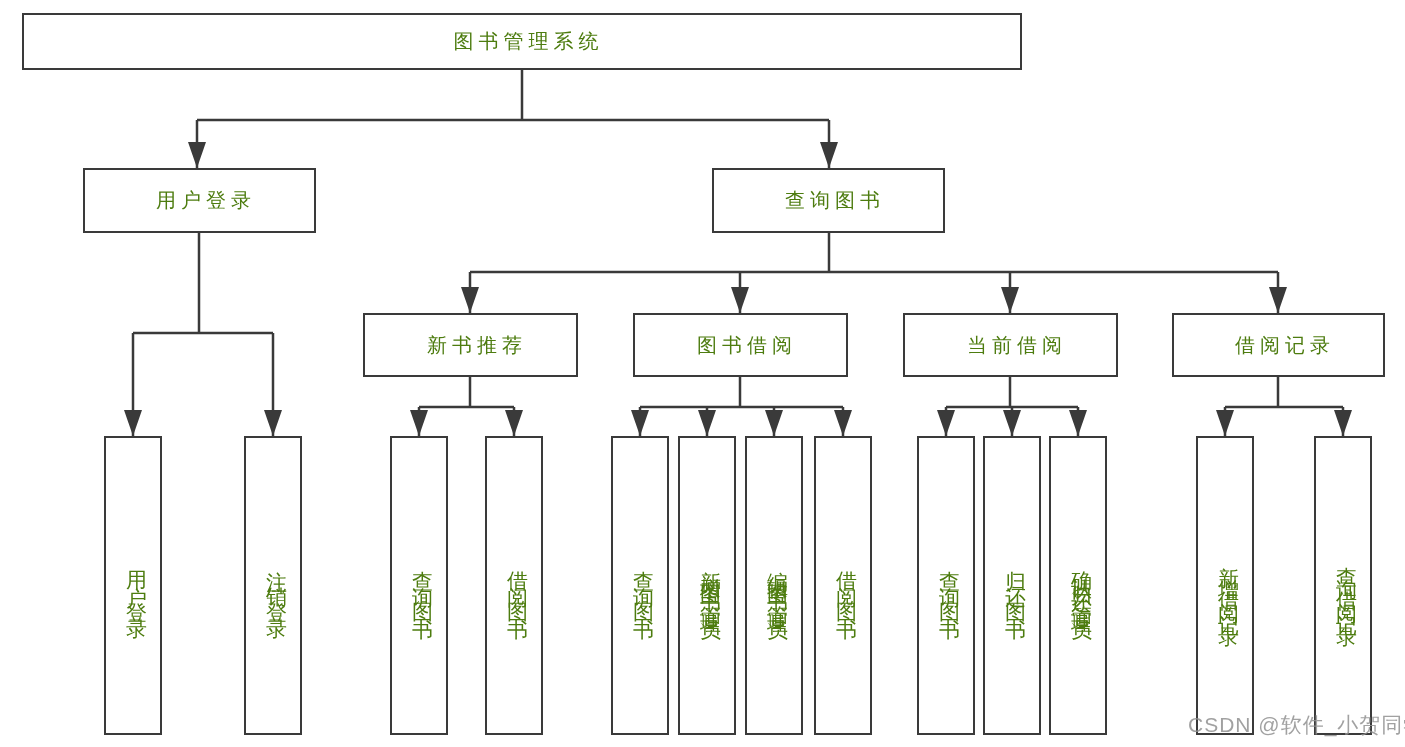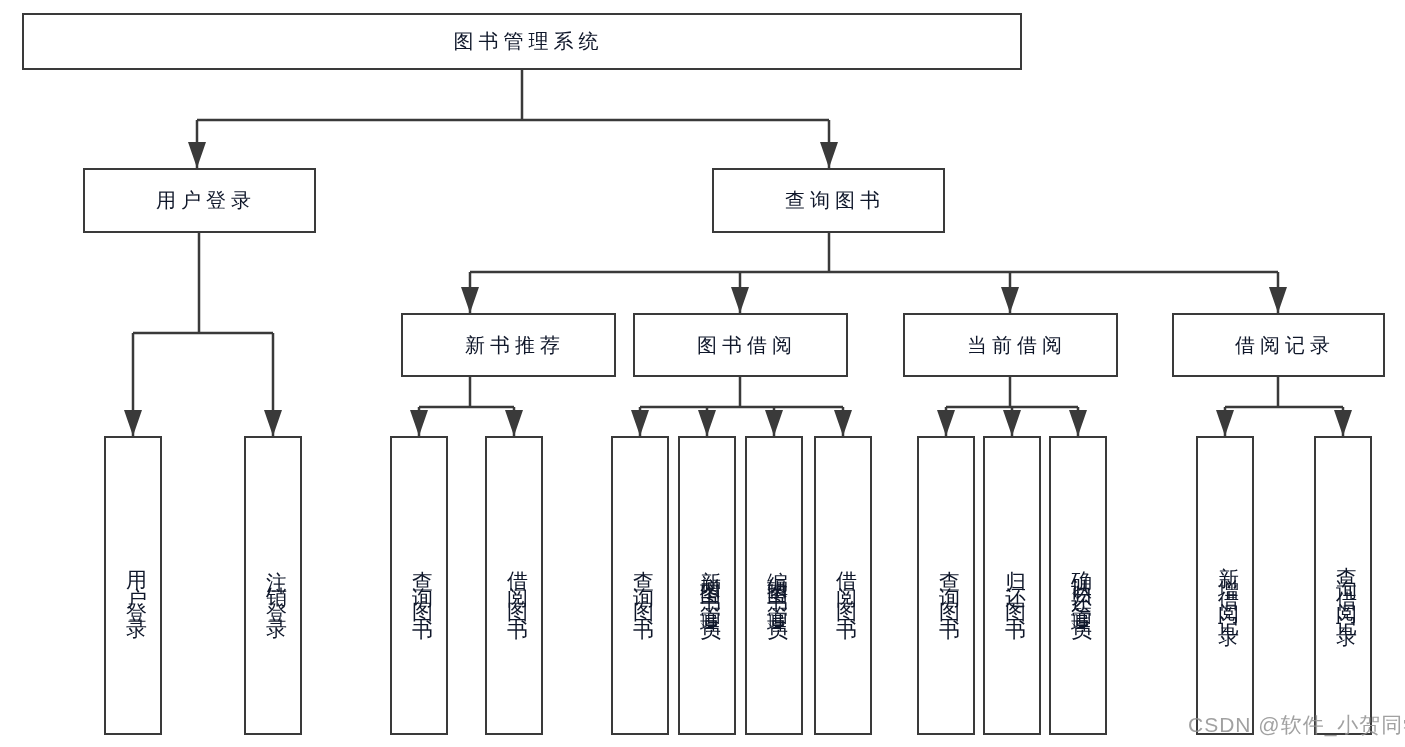--- a/index.html
+++ b/index.html
@@ -4,31 +4,31 @@
 <style>
   html,body{margin:0;padding:0;background:#fff;}
   #canvas{
     position:relative;width:1405px;height:747px;background:#ffffff;overflow:hidden;
     font-family:"Liberation Sans",sans-serif;color:#333333;
   }
   #wires{position:absolute;left:0;top:0;width:1405px;height:747px;}
   .node{
     position:absolute;box-sizing:border-box;background:#ffffff;
     border:2.5px solid #3a3a3a;display:flex;align-items:center;justify-content:center;
-    font-size:20px;letter-spacing:5px;color:#0f172a;white-space:nowrap;padding-left:8px;
+    font-size:20px;letter-spacing:5px;color:#4d7c0f;white-space:nowrap;padding-left:8px;
   }
   .node .lbl{text-indent:5px;}
   
   .b-root {left:22px;  top:13px;  width:1000px;height:57px;}
   
   .b-login{left:83px;  top:168px; width:233px; height:65px;}
   .b-mgmt {left:712px; top:168px; width:233px; height:65px;}
   
   .b-l3{top:313px;height:64px;}
-  .b-l3-1{left:363px; width:215px;margin-left:38px;}
+  .b-l3-1{left:363px; width:215px;}
   .b-l3-2{left:633px; width:215px;justify-content:center;}
   .b-l3-3{left:903px; width:215px;}
   .b-l3-4{left:1172px;width:213px;}
   
   .leaf{
     top:436px;height:299px;width:58px;
     font-size:21px;letter-spacing:7px;
   }
   .leaf .lbl{
     writing-mode:vertical-rl;text-orientation:mixed;text-indent:0;

